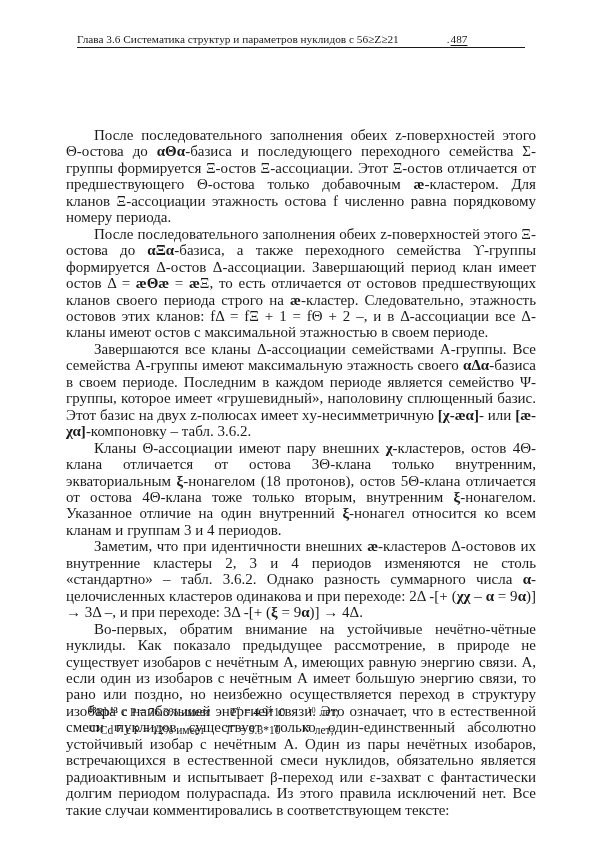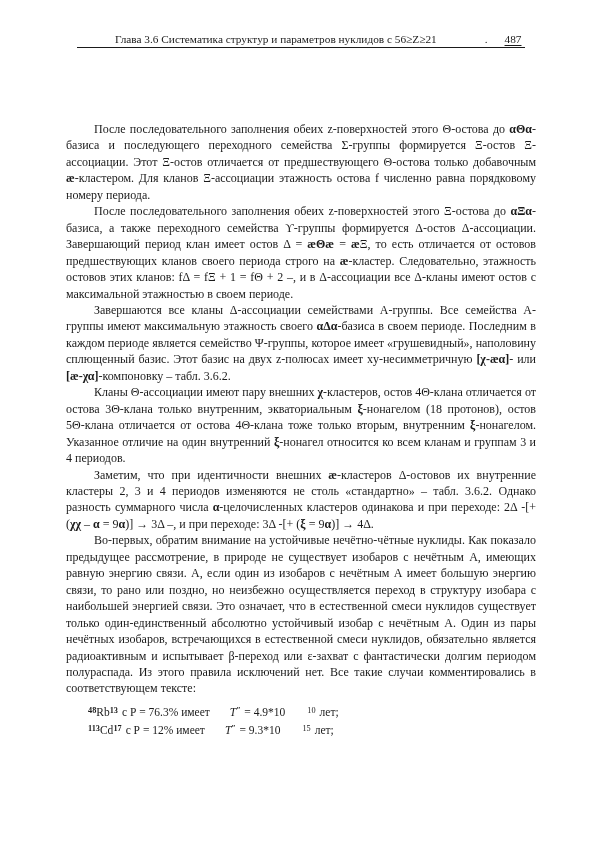--- a/index.html
+++ b/index.html
@@ -31,47 +31,46 @@
   }
   .header-inner {
     display: flex;
     align-items: baseline;
     justify-content: flex-start;
     font-size: 11.3px;
     line-height: 13px;
     white-space: nowrap;
   }
   .header-title {
-    margin-left: 38px;
   }
   .header-dot {
     margin-left: 48px;
     letter-spacing: 0;
   }
   .header-page {
-    margin-left: 17px;
+    margin-left: 1px;
     text-decoration: underline;
     text-underline-offset: 2px;
   }
   .header-rule {
     position: absolute;
     left: 0;
     top: 14px;
     width: 448px;
     height: 1px;
     background: #1a1a1a;
   }
 
   
   .body {
     position: absolute;
-    top: 121px;
+    top: 127px;
     left: 66px;
     width: 470px;
-    font-size: 12px;
+    font-size: 15px;
     line-height: 16.45px;
   }
   p.para {
     margin: 0;
     text-indent: 28px;
     text-align: justify;
     text-justify: inter-word;
   }
   .sym { font-weight: bold; font-family: "Liberation Serif", "DejaVu Serif", serif; }
 

